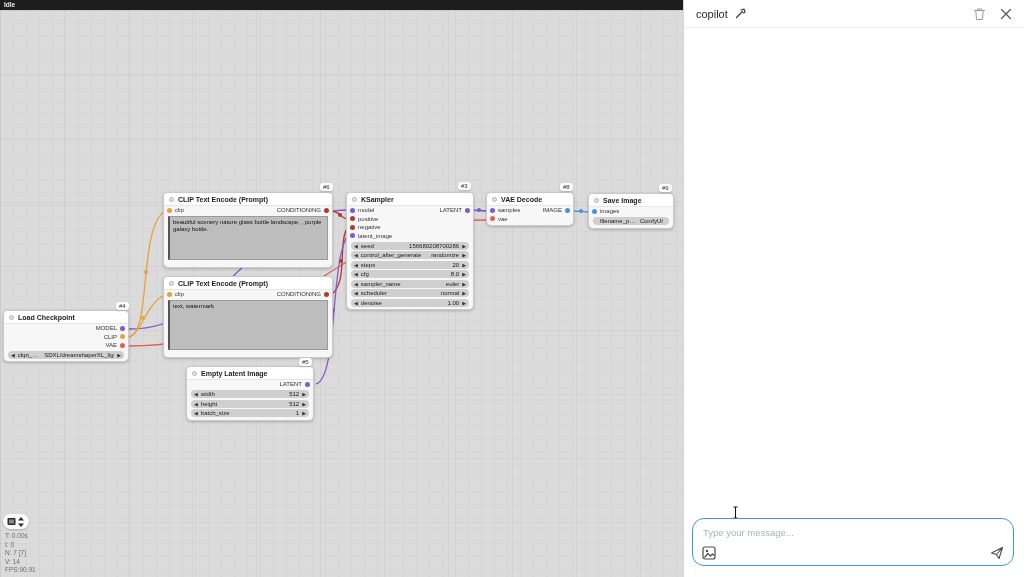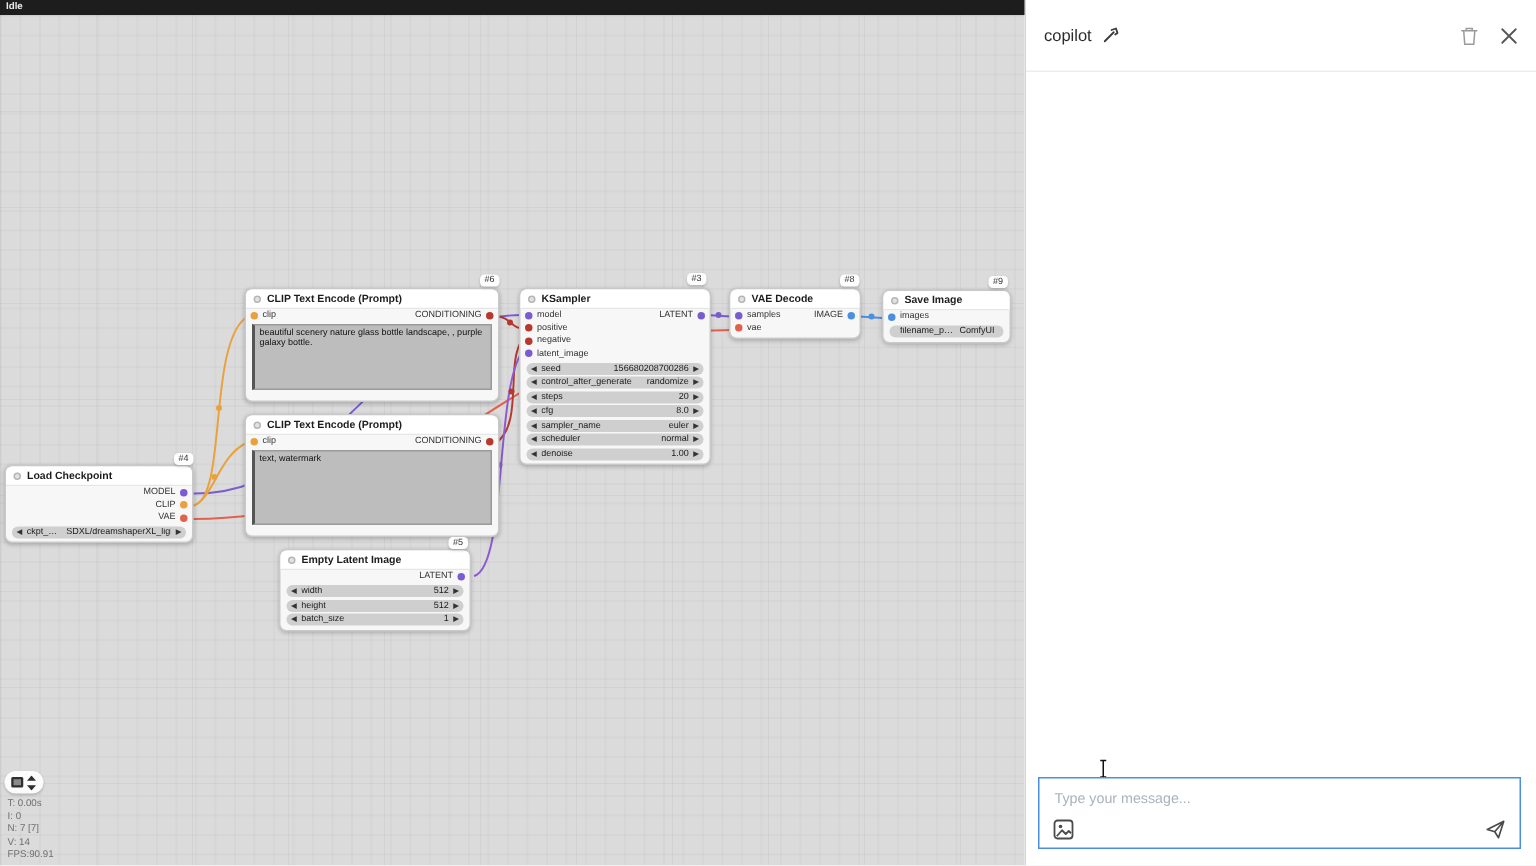--- a/index.html
+++ b/index.html
@@ -36,24 +36,24 @@
   .widget.noarrow .w-name { flex:1; margin-left:4px; }
   .prompt-box { margin:1px 4px 4px 4px; background:#bdbdbd; border:1px solid #9a9a9a; border-left:2px solid #555; font-size:6px; color:#111; padding:2px 3px; line-height:1.25; overflow:hidden; }
   .badge { position:absolute; background:#fdfdfd; border-radius:3px; padding:1px 3px; font-size:6px; color:#333; box-shadow:0 1px 2px rgba(0,0,0,0.18); z-index:3; }
 
   
   .stats-pill { position:absolute; left:3px; top:504px; width:26px; height:15px; background:#fbfbfb; border-radius:8px; box-shadow:0 1px 2px rgba(0,0,0,0.2); display:flex; align-items:center; justify-content:space-around; padding:0 3px; }
   .stats-text { position:absolute; left:5px; top:522px; font-size:6.5px; color:#6f6f6f; line-height:8.6px; }
 
   
   .copilot { position:absolute; left:683px; top:0; width:341px; height:577px; background:#ffffff; border-left:1px solid #d5d5d5; }
-  .cp-header { height:48px; display:flex; align-items:center; padding:0 12px; border-bottom:1px solid #ededed; gap:6px; }
+  .cp-header { height:28px; display:flex; align-items:center; padding:0 12px; border-bottom:1px solid #ededed; gap:6px; }
   .cp-title { font-size:11px; color:#2b2b2b; }
   .cp-actions { margin-left:auto; display:flex; align-items:center; gap:14px; }
-  .cp-input-wrap { position:absolute; left:8px; right:10px; bottom:11px; height:48px; border:1.6px solid #4a8fe0; border-radius:0; background:#fff; }
+  .cp-input-wrap { position:absolute; left:8px; right:10px; bottom:11px; height:48px; border:1.6px solid #4a8fe0; border-radius:12px; background:#fff; }
   .cp-textarea { position:absolute; left:0; top:0; width:100%; height:28px; border:none; outline:none; resize:none; font-family:"Liberation Sans", sans-serif; font-size:9.5px; color:#333; padding:8px 10px 0 10px; background:transparent; }
   .cp-textarea::placeholder { color:#aab2bd; }
   .cp-input-icons { position:absolute; left:9px; right:9px; bottom:5px; display:flex; justify-content:space-between; align-items:center; }
   .ibeam { position:absolute; left:48px; top:506px; }
   svg.icon { display:block; }
 </style>
 </head>
 <body>
 
 <div class="stage">

